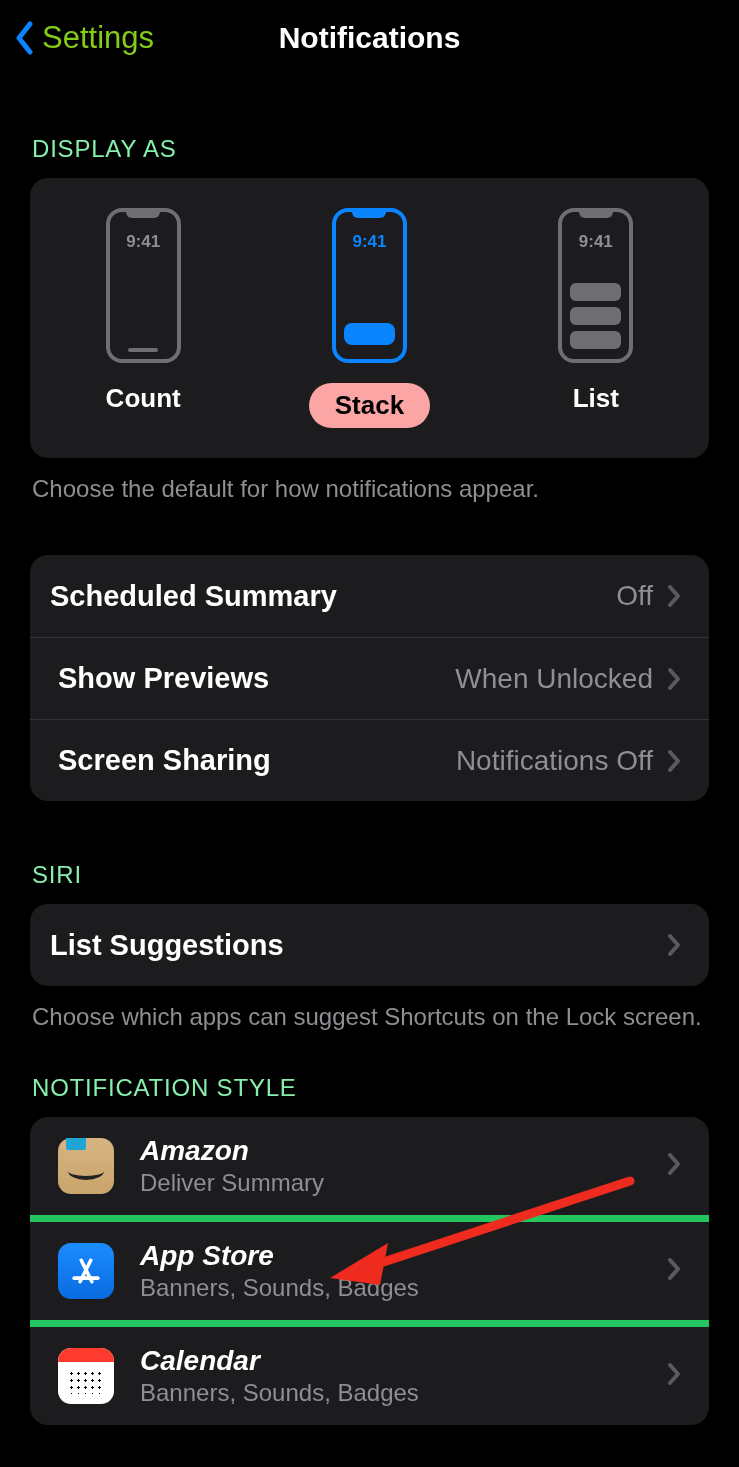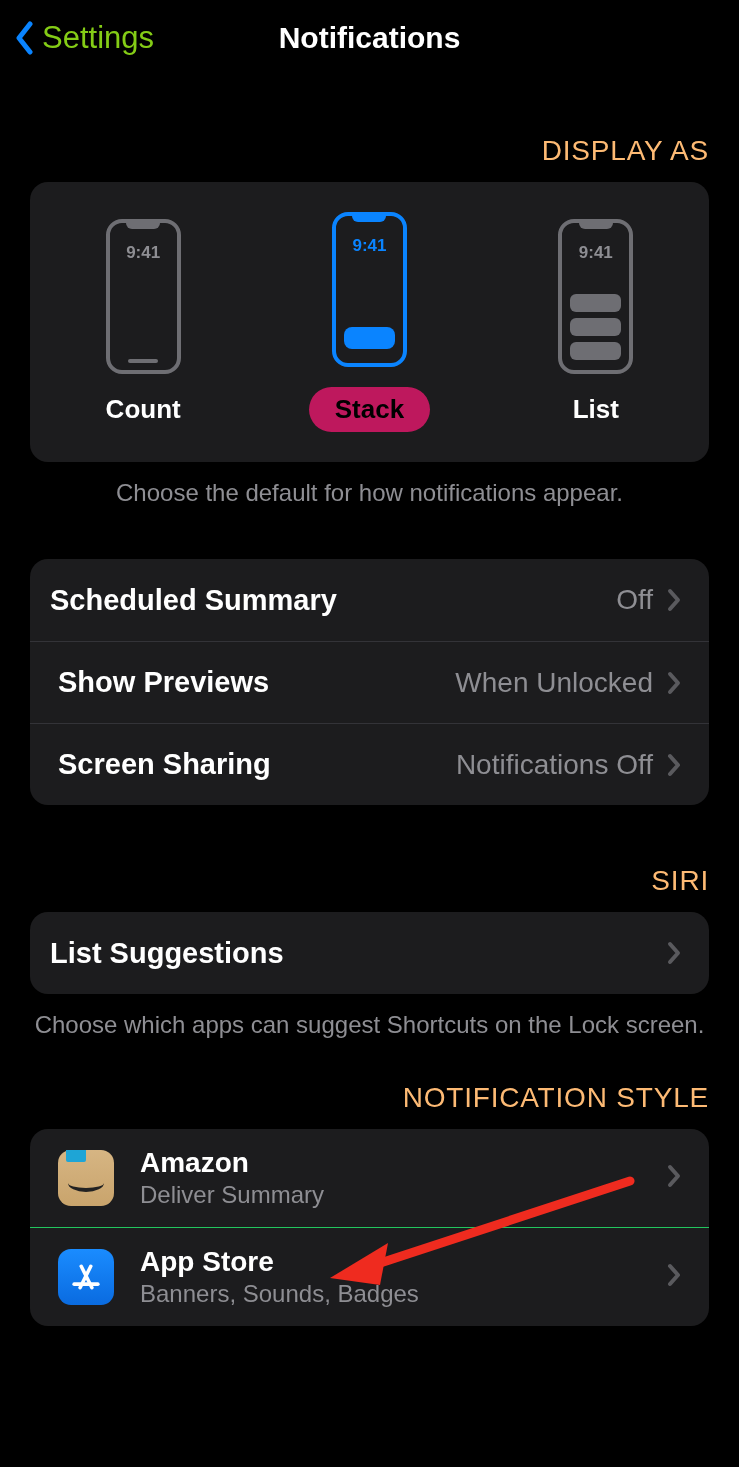--- a/index.html
+++ b/index.html
@@ -30,40 +30,38 @@
   .title {
     position: absolute;
     left: 50%;
     transform: translateX(-50%);
     font-size: 30px;
     font-weight: 700;
     color: #fff;
   }
   .scroll { padding: 0 30px; }
   .section-header {
-    color: #fdba74;
-    font-size: 28px;
+    color: #86efac;
+    font-size: 24px;
     font-weight: 400;
     letter-spacing: 0.8px;
     margin-top: 60px;
     margin-bottom: 15px;
     padding-left: 2px;
-    text-align: right;
   }
   .section-header.tight { margin-top: 45px; }
   .card {
     background: #1c1c1e;
     border-radius: 18px;
     overflow: hidden;
   }
   .display-row {
     display: flex;
     justify-content: space-around;
     padding: 30px 0 30px;
-    align-items: center;
   }
   .display-opt {
     display: flex;
     flex-direction: column;
     align-items: center;
     width: 33%;
     cursor: pointer;
   }
   .phone {
     width: 75px;
@@ -119,30 +117,29 @@
   }
   .opt-label {
     font-size: 26px;
     font-weight: 700;
     color: #fff;
   }
   .opt-pill {
     font-size: 26px;
     font-weight: 600;
     color: #000;
-    background: #be185d;
+    background: #fca5a5;
     padding: 7px 26px;
     border-radius: 30px;
   }
   .footer-text {
     color: #8e8e93;
     font-size: 24px;
     padding: 15px 2px 0;
     line-height: 1.35;
-    text-align: center;
   }
   .list-card { margin-top: 50px; }
   .row {
     display: flex;
     align-items: center;
     min-height: 82px;
     padding: 0 28px;
     border-top: 1px solid #333338;
     cursor: pointer;
   }
@@ -160,32 +157,32 @@
     font-weight: 400;
   }
   .row .chevr {
     color: #5a5a5e;
     display:inline-flex;
   }
   .app-row {
     display:flex;
     align-items:center;
     padding: 18px 28px;
-    border-top:1px solid #22c55e;
+    border-top:7px solid #22c55e;
     cursor:pointer;
   }
   .app-row:first-child { border-top:none; }
   .app-icon {
     width:56px; height:56px; border-radius:13px;
     margin-right:26px;
     flex-shrink:0;
     position:relative;
   }
   .app-textcol { flex:1; }
-  .app-name { font-size:28px; font-weight:600; color:#fff; }
+  .app-name { font-size:28px; font-weight:600; color:#fff;font-style:italic; }
   .app-sub { font-size:24px; color:#8e8e93; margin-top:2px; }
   
   .ic-amazon { background: linear-gradient(#d6b583,#c9a46c); }
   .ic-amazon::before {
     content:""; position:absolute; top:0; left:8px; width:20px; height:12px;
     background:#1ea5d6; border-radius:0 0 2px 2px;
   }
   .ic-amazon::after {
     content:""; position:absolute; left:10px; right:10px; bottom:14px;
     height:14px; border-bottom:4px solid #222; border-radius:0 0 50% 50%;
@@ -324,20 +321,30 @@
           </svg>
       </div>
       <div class="app-textcol">
         <div class="app-name">App Store</div>
         <div class="app-sub">Banners, Sounds, Badges</div>
       </div>
       <span class="chevr"><svg width="14" height="24" viewBox="0 0 14 24">
             <path d="M3 3 L11 12 L3 21" stroke="#5a5a5e" stroke-width="4" fill="none" stroke-linecap="round" stroke-linejoin="round"></path>
           </svg></span>
     </div>
+    <div class="app-row">
+      <div class="app-icon ic-calendar"></div>
+      <div class="app-textcol">
+        <div class="app-name">Calendar</div>
+        <div class="app-sub">Banners, Sounds, Badges</div>
+      </div>
+      <span class="chevr"><svg width="14" height="24" viewBox="0 0 14 24">
+            <path d="M3 3 L11 12 L3 21" stroke="#5a5a5e" stroke-width="4" fill="none" stroke-linecap="round" stroke-linejoin="round"></path>
+          </svg></span>
+    </div>
   </div>
 
   <svg class="arrow-ann" style="left:310px; top:1038px;" width="330" height="120" viewBox="0 0 330 120">
     <defs></defs>
     <line x1="320" y1="8" x2="55" y2="95" stroke="#ef2b1f" stroke-width="9" stroke-linecap="round"></line>
     <polygon points="20,105 78,70 70,112" fill="#ef2b1f"></polygon>
   </svg>
 
 </div>
 

